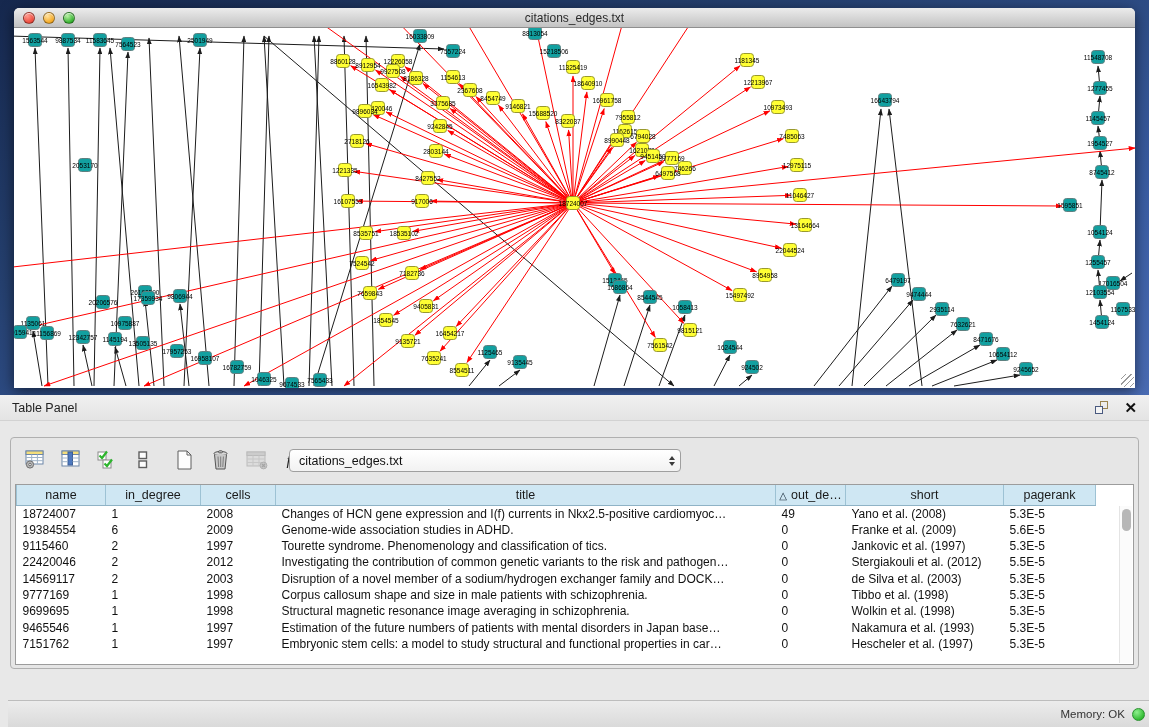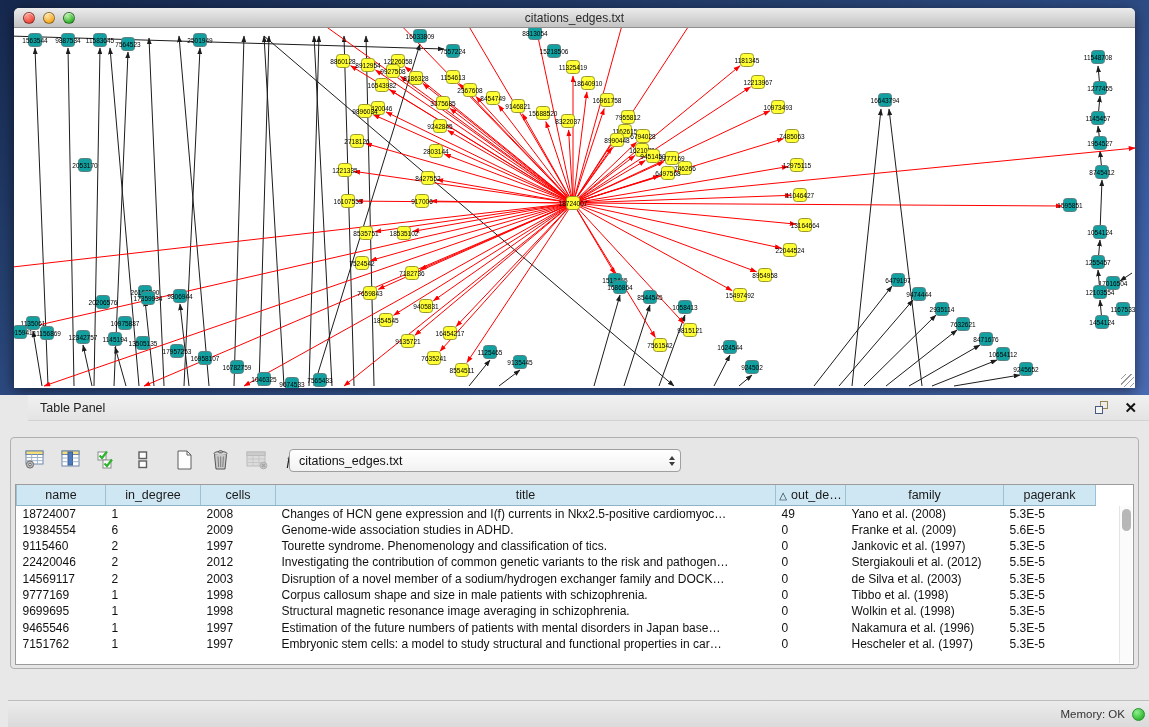--- a/index.html
+++ b/index.html
@@ -21,21 +21,21 @@
     box-shadow:inset 0 1px 1px rgba(255,255,255,.7); }
   .light.red    { background:radial-gradient(circle at 35% 30%, #ff9a8d, #ee4a3c 70%); }
   .light.yellow { background:radial-gradient(circle at 35% 30%, #ffe2a0, #f5a923 70%); }
   .light.green  { background:radial-gradient(circle at 35% 30%, #b9f0a6, #35b32f 70%); }
   .canvas { position:absolute; left:0; top:20px; right:0; bottom:0; background:#fff; overflow:hidden; }
   .canvas svg { position:absolute; left:0; top:0; }
   .grip { position:absolute; right:1px; bottom:1px; width:13px; height:13px;
     background:repeating-linear-gradient(135deg, transparent 0 3px, #9a9a9a 3px 4px); }
 
   
-  .table-panel { position:absolute; left:0; top:395px; width:1149px; height:332px; background:#e8e8e8;padding-left:28px; }
+  .table-panel { position:absolute; left:0; top:395px; width:1149px; height:332px; background:#e8e8e8; }
   .panel-header { height:26px; display:flex; align-items:center; padding:0 12px;
     background:linear-gradient(#f0f0f0,#e4e4e4); border-bottom:1px solid #d2d2d2;
     font-size:12.5px; color:#222; }
   .ph-spacer { flex:1; }
   .float-icon { width:16px; height:16px; position:relative; margin-right:14px; }
   .float-icon i { position:absolute; border:1px solid; background:transparent; }
   .float-icon .b1 { left:6px; top:1px; width:8px; height:8px; border-color:#9a8450; }
   .float-icon .b2 { left:1px; top:6px; width:8px; height:8px; border-color:#49597f; background:#f4f4f4; }
   .close-x { font-size:15px; font-weight:bold; color:#111; line-height:14px; cursor:default; }
 
@@ -545,21 +545,21 @@
             <col style="width: 158px;">
             <col style="width: 92px;">
           </colgroup>
         <thead>
             <tr id="nt-head">
               <th>name</th>
               <th>in_degree</th>
               <th>cells</th>
               <th>title</th>
               <th><span class="sort-tri">△</span>out_de…</th>
-              <th>family</th>
+              <th>short</th>
               <th>pagerank</th>
             </tr>
           </thead>
         <tbody id="nt-body">
             <tr>
               <td>18724007</td>
               <td>1</td>
               <td>2008</td>
               <td>Changes of HCN gene expression and I(f) currents in Nkx2.5-positive cardiomyoc…</td>
               <td>49</td>
@@ -619,21 +619,21 @@
               <td>0</td>
               <td class="center">Wolkin et al. (1998)</td>
               <td>5.3E-5</td>
             </tr>
             <tr>
               <td>9465546</td>
               <td>1</td>
               <td>1997</td>
               <td>Estimation of the future numbers of patients with mental disorders in Japan base…</td>
               <td>0</td>
-              <td class="center">Nakamura et al. (1996)</td>
+              <td class="center">Nakamura et al. (1993)</td>
               <td>5.3E-5</td>
             </tr>
             <tr>
               <td>7151762</td>
               <td>1</td>
               <td>1997</td>
               <td>Embryonic stem cells: a model to study structural and functional properties in car…</td>
               <td>0</td>
               <td class="center">Hescheler et al. (1997)</td>
               <td>5.3E-5</td>

